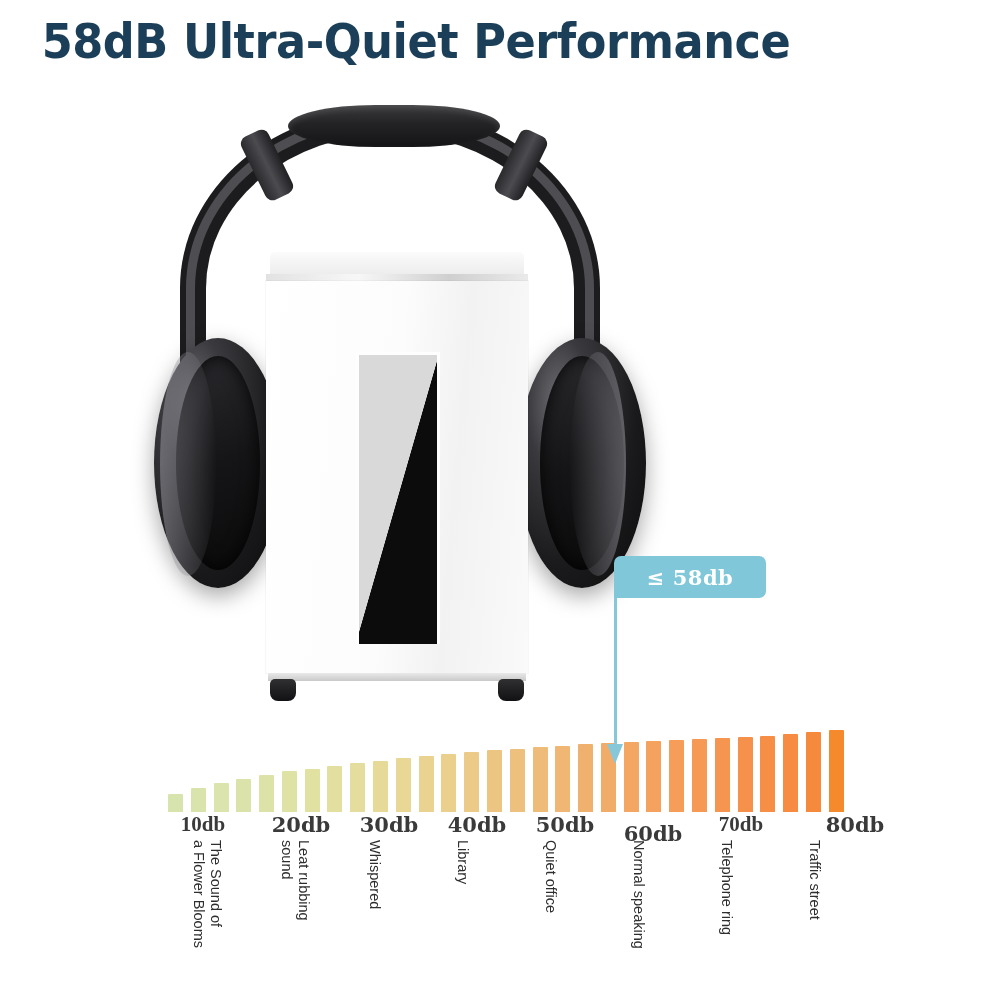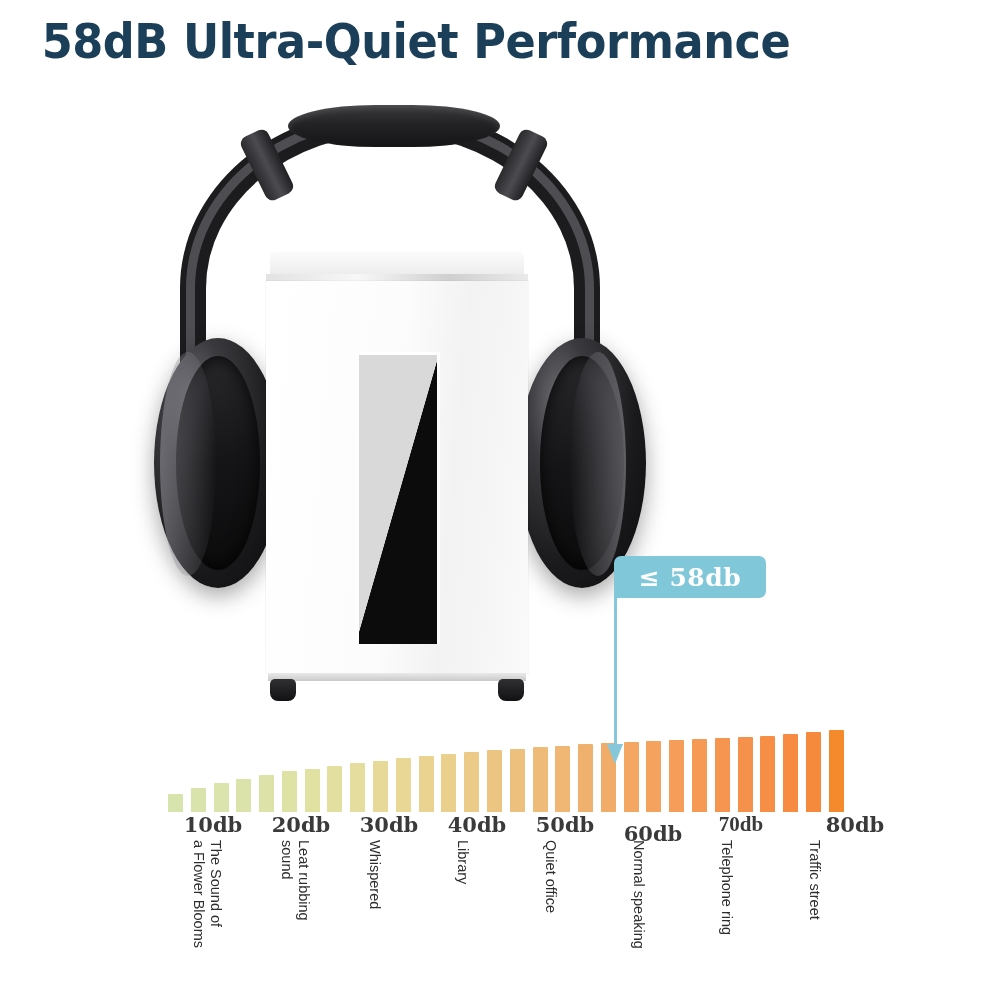--- a/index.html
+++ b/index.html
@@ -181,21 +181,21 @@
   }
   #callout-badge {
     width: 152px; height: 42px;
     background: #7fc7d9;
     border-radius: 7px 7px 7px 0;
     display: flex;
     align-items: center;
     justify-content: center;
     color: #ffffff;
     font-family: "DejaVu Serif", serif;
-    font-size: 25px;
+    font-size: 21px;
     font-weight: 700;
     letter-spacing: 0.5px;
   }
   #callout-stem {
     position: absolute;
     left: 0px; top: 42px;
     width: 3px; height: 148px;
     background: #86c8da;
   }
   #callout-arrowhead {
@@ -329,21 +329,21 @@
         <div class="bar" style="height: 74px; background: rgb(246, 149, 79);"></div>
         <div class="bar" style="height: 75px; background: rgb(246, 145, 75);"></div>
         <div class="bar" style="height: 76px; background: rgb(247, 142, 70);"></div>
         <div class="bar" style="height: 78px; background: rgb(247, 139, 66);"></div>
         <div class="bar" style="height: 80px; background: rgb(245, 137, 60);"></div>
         <div class="bar" style="height: 82px; background: rgb(244, 138, 44);"></div>
       </div>
   </div>
 
   <div id="axis-labels">
-      <div class="axis-tick" style="left: 18px;">10db</div>
+      <div class="axis-tick" style="left: 8px; font-family: Liberation Serif, serif;">10db</div>
       <div class="axis-tick" style="left: 106px;">20db</div>
       <div class="axis-tick" style="left: 194px;">30db</div>
       <div class="axis-tick" style="left: 282px;">40db</div>
       <div class="axis-tick" style="left: 370px;">50db</div>
       <div class="axis-tick" style="left: 458px; margin-top: 9px;">60db</div>
       <div class="axis-tick" style="left: 546px; font-family: Liberation Serif, serif;">70db</div>
       <div class="axis-tick" style="left: 660px;">80db</div>
     </div>
   <div id="cat-labels">
       <div class="cat-label" style="left: 40px;">The Sound of

